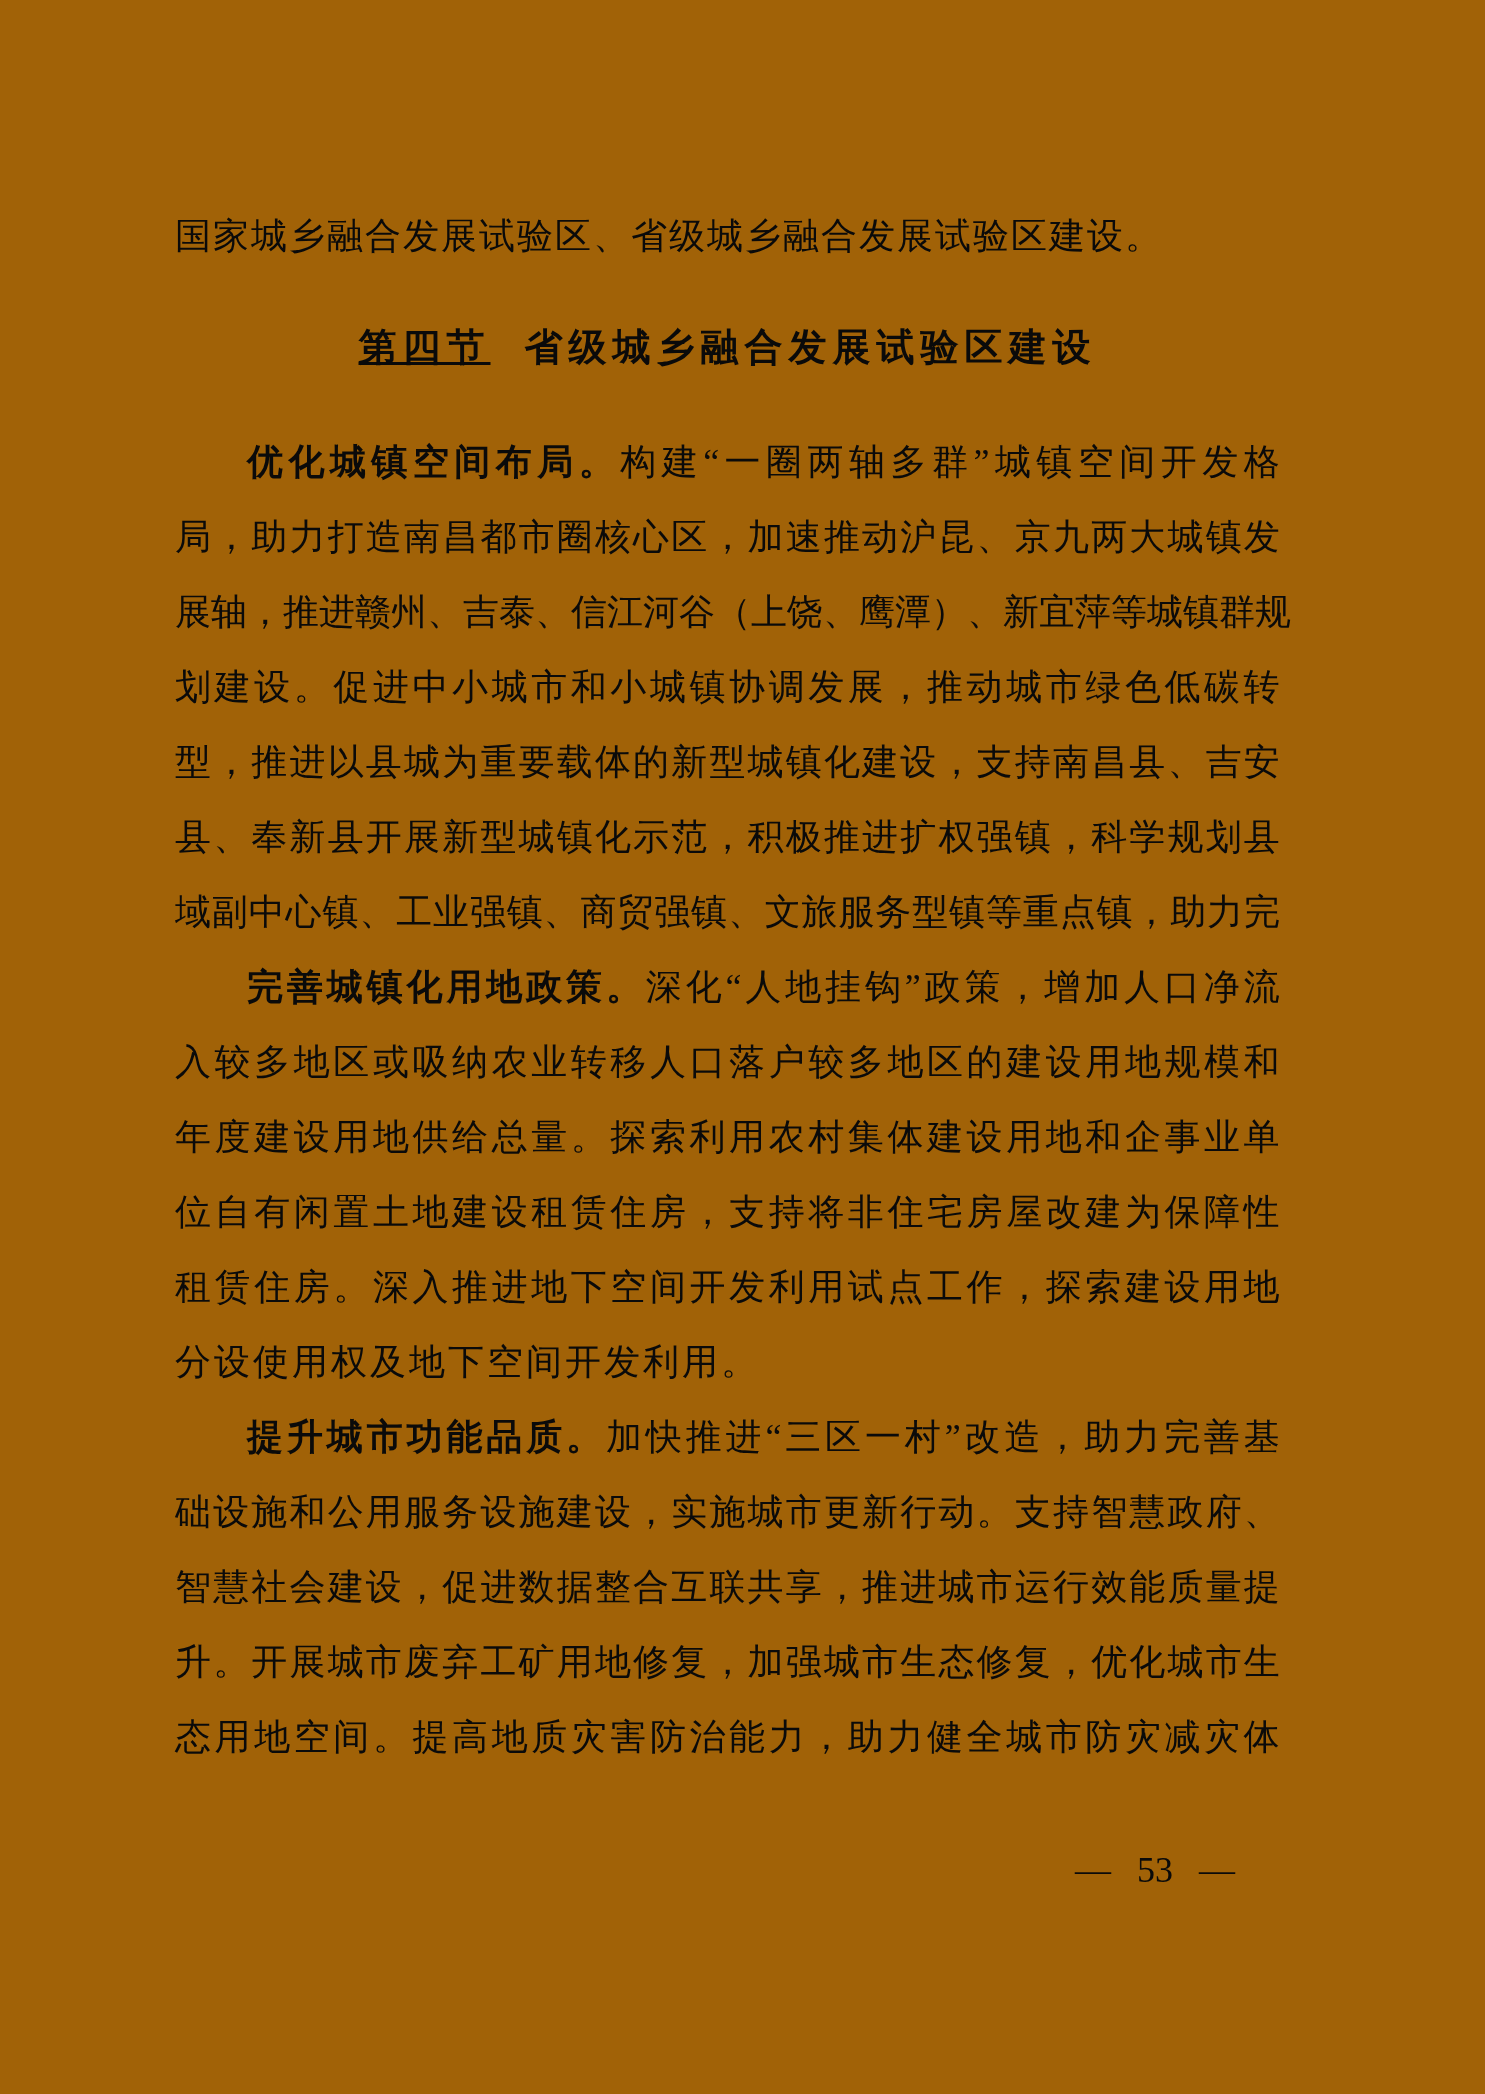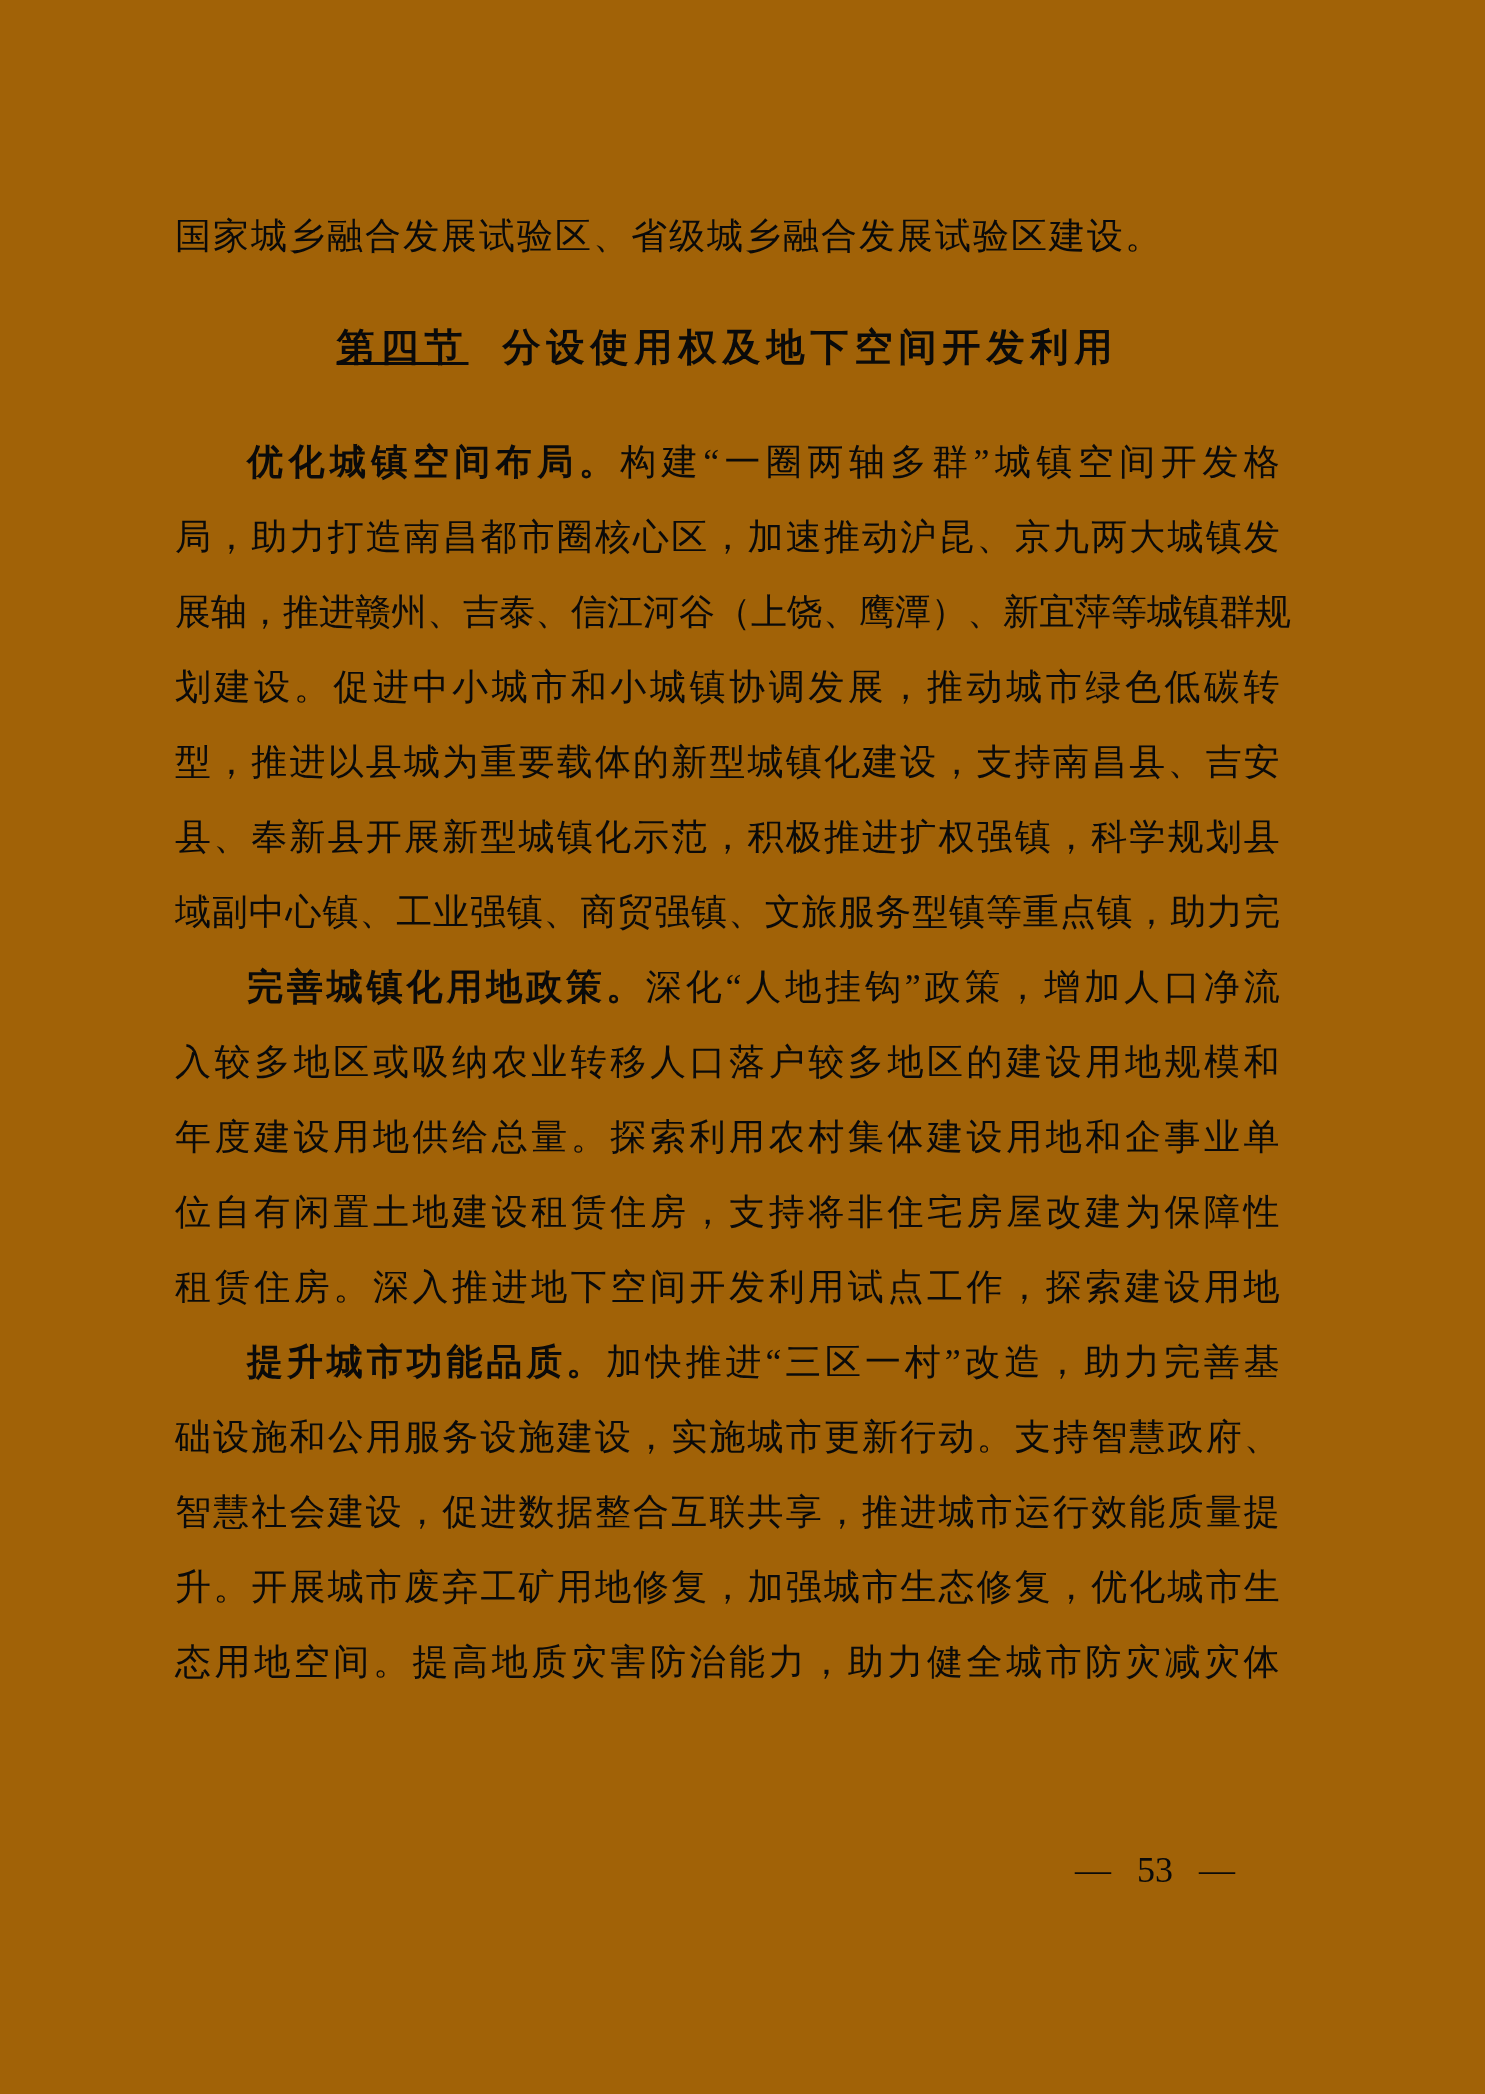--- a/index.html
+++ b/index.html
@@ -70,21 +70,21 @@
   }
 </style>
 </head>
 <body>
 
 <div class="page">
 
   <div class="intro">国家城乡融合发展试验区、省级城乡融合发展试验区建设。</div>
 
   <div class="heading">
-    <span class="h-label">第四节</span><span class="h-title">分设使用权及地下空间开发利用</span>
+    <span class="h-label">第四节</span><span class="h-title">省级城乡融合发展试验区建设</span>
   </div>
 
   <div class="bodytext" id="bodytext">
       <div class="line fill indent">
         <span class="lead">优</span>
         <span class="lead">化</span>
         <span class="lead">城</span>
         <span class="lead">镇</span>
         <span class="lead">空</span>
         <span class="lead">间</span>
@@ -439,20 +439,21 @@
         <span>工</span>
         <span>作</span>
         <span>，</span>
         <span>探</span>
         <span>索</span>
         <span>建</span>
         <span>设</span>
         <span>用</span>
         <span>地</span>
       </div>
+      <div class="line plain">分设使用权及地下空间开发利用。</div>
       <div class="line fill indent">
         <span class="lead">提</span>
         <span class="lead">升</span>
         <span class="lead">城</span>
         <span class="lead">市</span>
         <span class="lead">功</span>
         <span class="lead">能</span>
         <span class="lead">品</span>
         <span class="lead">质</span>
         <span class="lead">。</span>

